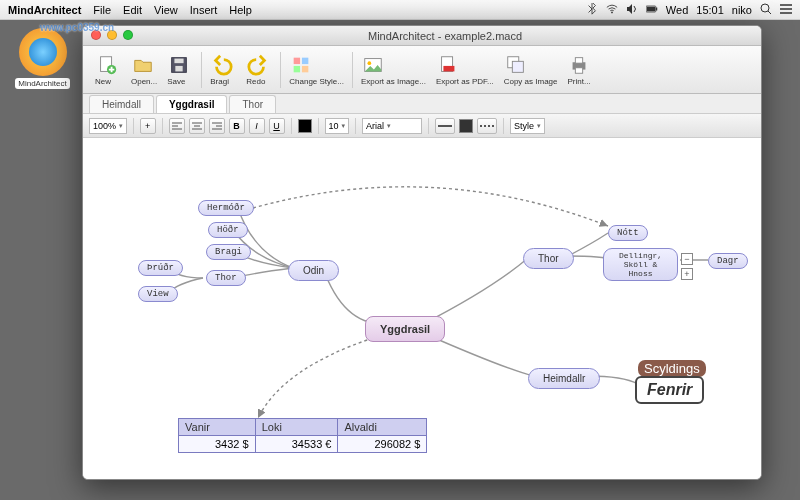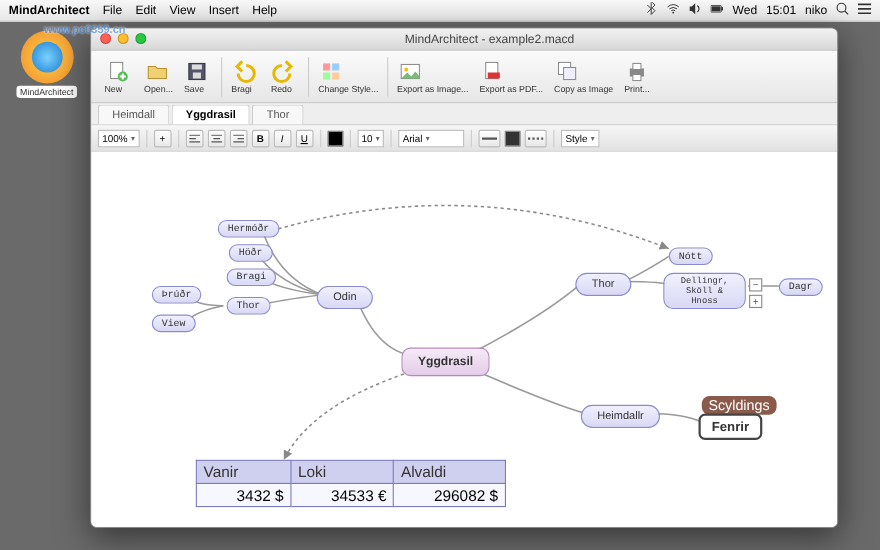--- a/index.html
+++ b/index.html
@@ -41,29 +41,29 @@
 .fmt-sel:after { content:"▾"; margin-left:3px; font-size:7px; color:#666; }
 .fmt-sep { width:1px; height:16px; background:#ccc; margin:0 2px; }
 .swatch { width:14px; height:14px; border:1px solid #888; }
 
 .canvas { position:relative; background:#fff; height: calc(100% - 112px); overflow:hidden; }
 
 .node { position:absolute; border-radius:10px; padding:3px 10px; font-size:10px; border:1px solid #8a8acf; background:linear-gradient(#f0f0ff,#d8d8f4); color:#333; text-align:center; }
 .node.root { border-radius:8px; background:linear-gradient(#f5eaf7,#e4cce8); border-color:#b48abb; font-weight:bold; padding:6px 14px; font-size:11px; }
 .node.med { border-radius:14px; padding:4px 14px; }
 .node.sub { border-radius:9px; padding:2px 8px; font-size:9px;font-family:Liberation Mono, monospace; }
-.node.fenrir { background:#fff; border:2px solid #444; border-radius:6px; font-weight:bold; font-size:12px; padding:3px 10px; }
+.node.fenrir { background:#fff; border:2px solid #444; border-radius:6px; font-weight:bold; font-style:italic; font-size:16px; padding:3px 10px; }
 .badge { position:absolute; background:#8a5a4a; color:#fff; font-size:13px; padding:1px 6px; border-radius:7px; }
 .collapse { position:absolute; width:12px; height:12px; border:1px solid #888; background:#fff; font-size:9px; line-height:10px; text-align:center; color:#555; }
 
 svg.links { position:absolute; inset:0; width:100%; height:100%; }
 .lk { fill:none; stroke:#999; stroke-width:1.4; }
 .lk.dash { stroke-dasharray:3 3; stroke:#888; }
 
-.data-table { position:absolute; border-collapse:collapse; font-size:14px; }
+.data-table { position:absolute; border-collapse:collapse; font-size:11px; }
 .data-table th, .data-table td { border:1px solid #7a7ac0; padding:2px 6px; text-align:left; }
 .data-table th { background:#cfcff0; font-weight:normal; color:#333; }
 .data-table td { background:#f7f7ff;padding-left:36px; }
 </style>
 </head>
 <body>
 
 <div class="menubar">
   <span class="app-name">MindArchitect</span>
   <span class="menu-item">File</span>

